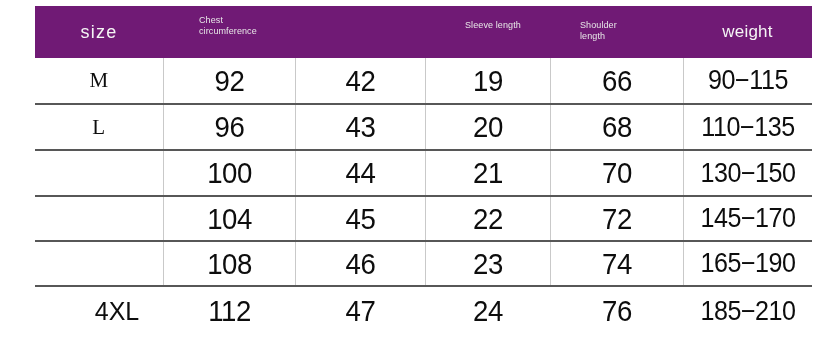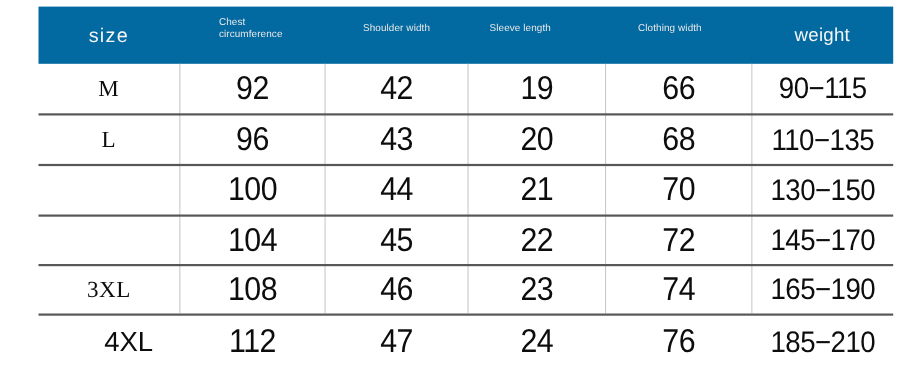--- a/index.html
+++ b/index.html
@@ -21,21 +21,21 @@
     background: #ffffff;
   }
 
   
   .header-bar {
     position: absolute;
     left: 35px;
     top: 6px;
     width: 777px;
     height: 52px;
-    background: #0369a1;
+    background: #701a75;
   }
   .header-cell {
     position: absolute;
     top: 0;
     height: 52px;
     color: #f2f2f2;
   }
   .header-cell .label-small {
     position: absolute;
     left: 0;
@@ -112,30 +112,27 @@
 
   <div class="header-bar">
     <div class="header-cell" style="left:0px;width:128px;">
       <div class="label-big">size</div>
     </div>
 
     <div class="header-cell" style="left:128px;width:132px;">
       <div class="label-small" style="left:36px;">Chest circumference</div>
     </div>
 
-    <div class="header-cell" style="left:260px;width:130px;">
-      <div class="label-small" style="left:35px;top:14px;">Shoulder width</div>
-    </div>
 
     <div class="header-cell" style="left:390px;width:125px;">
-      <div class="label-small" style="left:20px;top:14px;">Sleeve length</div>
+      <div class="label-small" style="left:40px;top:14px;">Sleeve length</div>
     </div>
 
     <div class="header-cell" style="left:515px;width:133px;">
-      <div class="label-small" style="left:30px;top:14px;">Clothing width</div>
+      <div class="label-small" style="left:30px;top:14px;">Shoulder length</div>
     </div>
 
     <div class="header-cell" style="left:648px;width:129px;">
       <div class="label-big" style="font-size:17px;letter-spacing:0.2px;text-align:right;">weight</div>
     </div>
   </div>
 
   <div class="vline" style="left:163px;top:58px;height:227px;"></div>
   <div class="vline" style="left:295px;top:58px;height:227px;"></div>
   <div class="vline" style="left:425px;top:58px;height:227px;"></div>
@@ -167,21 +164,20 @@
   <div class="cell cell-num" style="left:426px;top:151px;width:124px;height:44px;">21</div>
   <div class="cell cell-num" style="left:551px;top:151px;width:132px;height:44px;">70</div>
   <div class="cell cell-weight" style="left:684px;top:151px;width:128px;height:44px;">130−150</div>
 
   <div class="cell cell-num" style="left:164px;top:197px;width:131px;height:43px;">104</div>
   <div class="cell cell-num" style="left:296px;top:197px;width:129px;height:43px;">45</div>
   <div class="cell cell-num" style="left:426px;top:197px;width:124px;height:43px;">22</div>
   <div class="cell cell-num" style="left:551px;top:197px;width:132px;height:43px;">72</div>
   <div class="cell cell-weight" style="left:684px;top:197px;width:128px;height:43px;">145−170</div>
 
-  <div class="cell cell-size" style="left:35px;top:242px;width:128px;height:43px;">3XL</div>
   <div class="cell cell-num" style="left:164px;top:242px;width:131px;height:43px;">108</div>
   <div class="cell cell-num" style="left:296px;top:242px;width:129px;height:43px;">46</div>
   <div class="cell cell-num" style="left:426px;top:242px;width:124px;height:43px;">23</div>
   <div class="cell cell-num" style="left:551px;top:242px;width:132px;height:43px;">74</div>
   <div class="cell cell-weight" style="left:684px;top:242px;width:128px;height:43px;">165−190</div>
 
   <div class="cell cell-size sans" style="left:53px;top:287px;width:128px;height:48px;">4XL</div>
   <div class="cell cell-num" style="left:164px;top:287px;width:131px;height:48px;">112</div>
   <div class="cell cell-num" style="left:296px;top:287px;width:129px;height:48px;">47</div>
   <div class="cell cell-num" style="left:426px;top:287px;width:124px;height:48px;">24</div>

